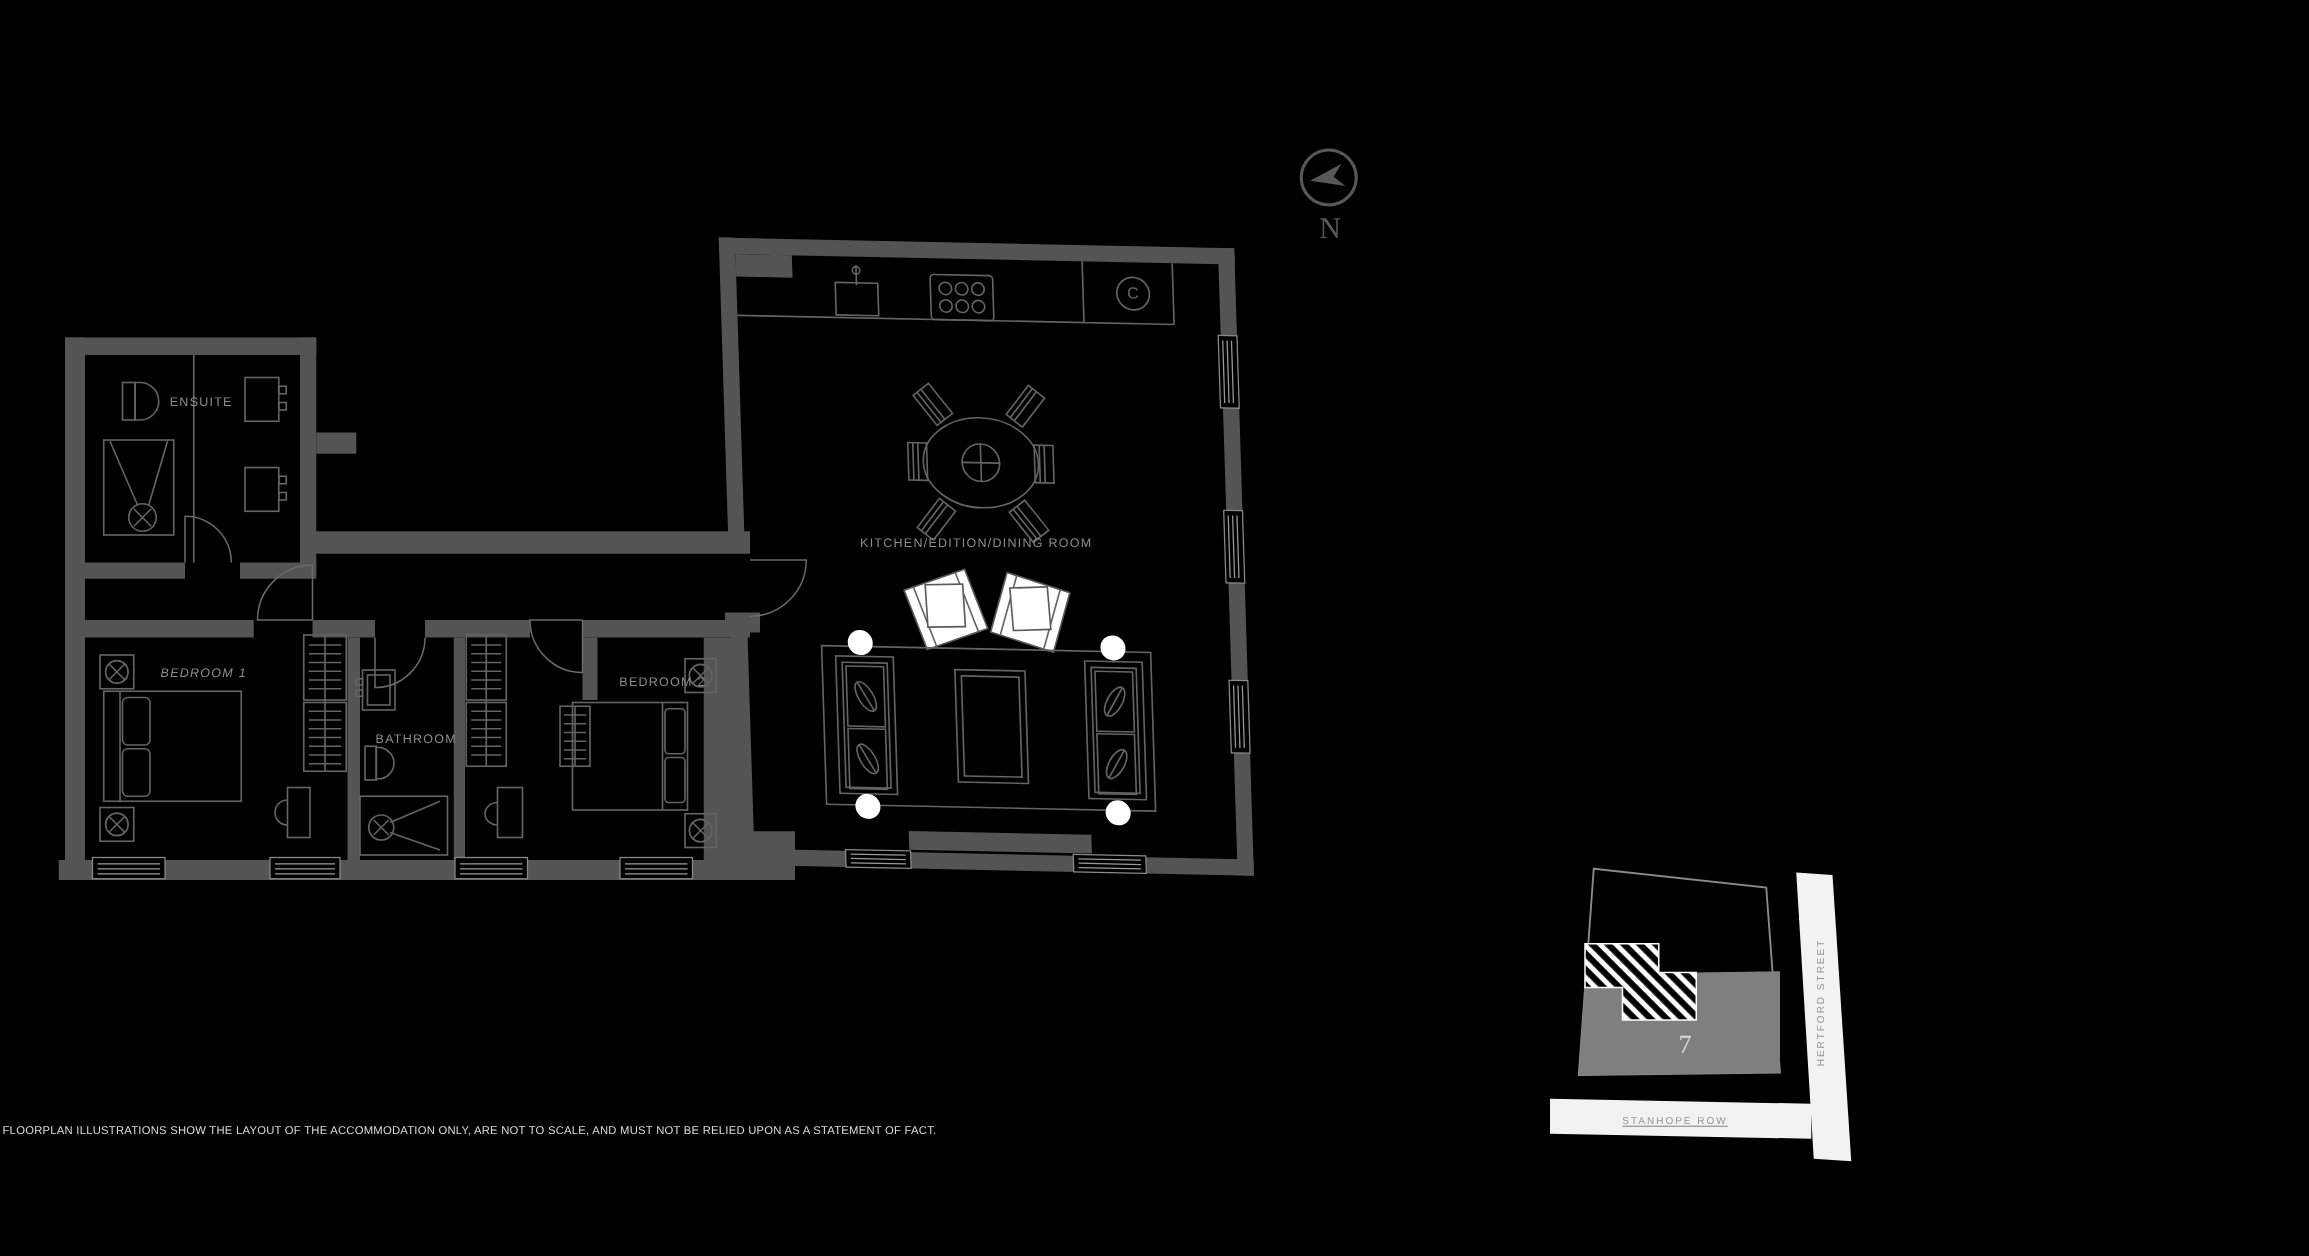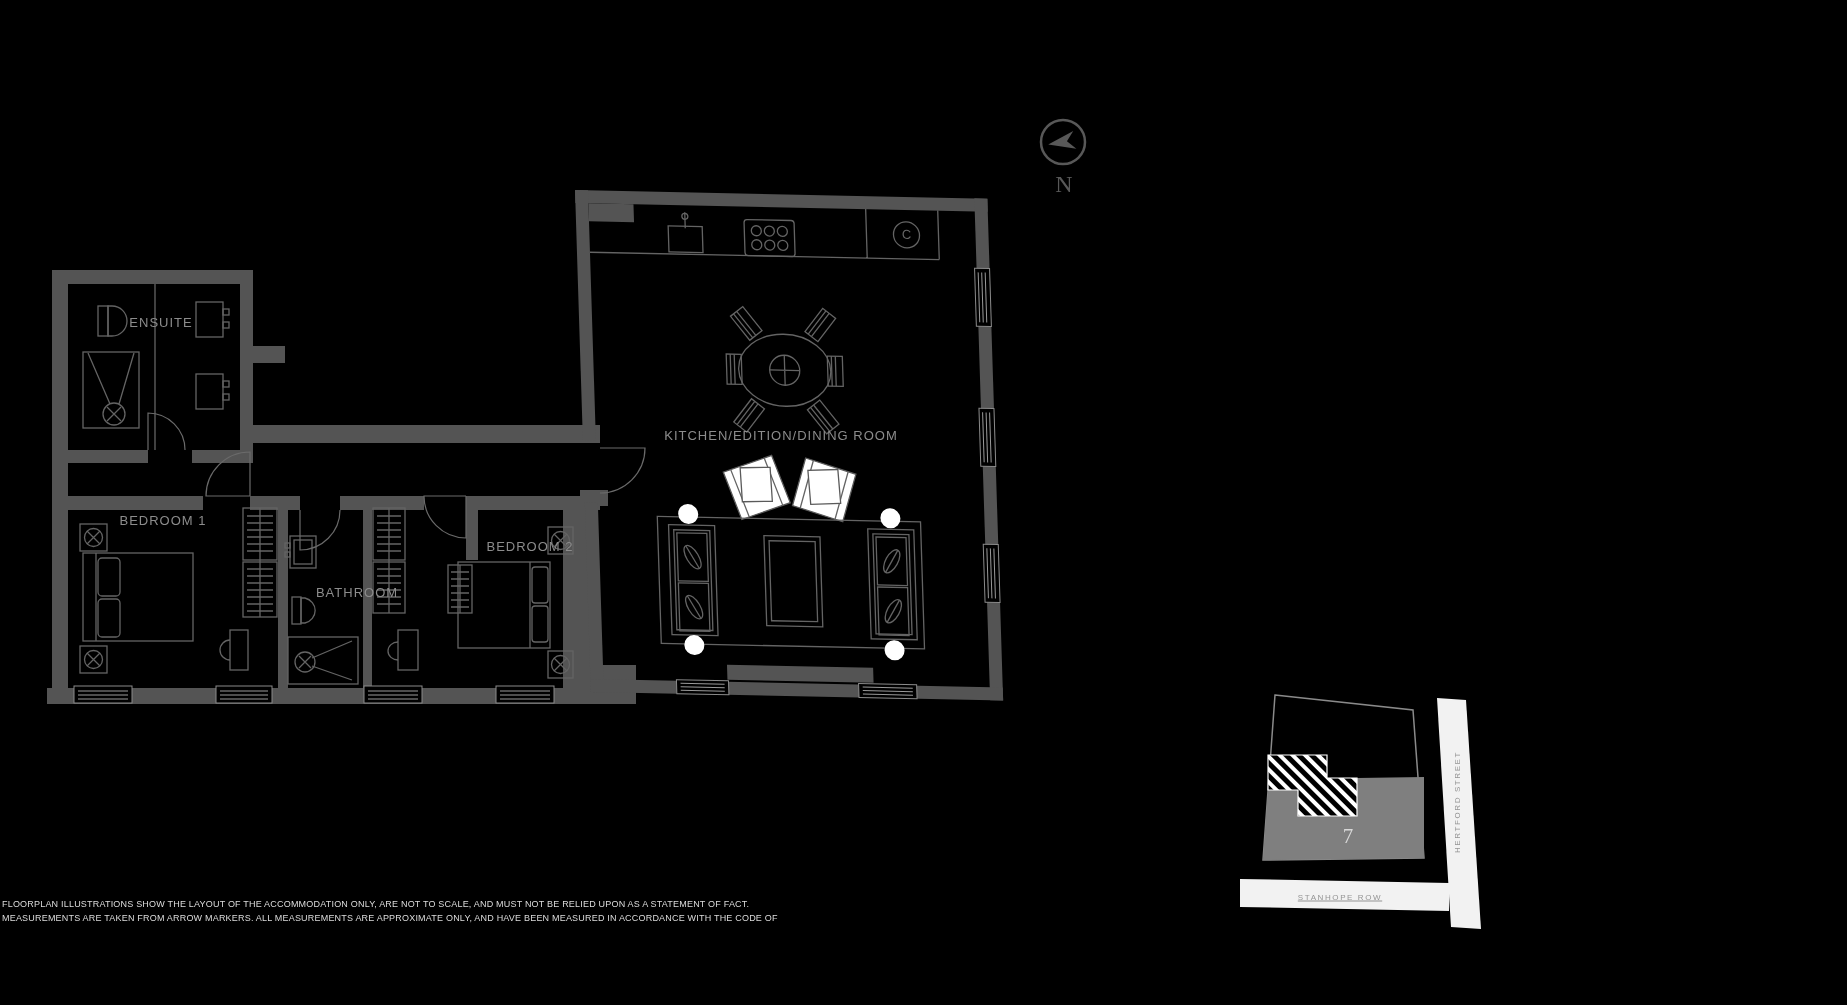--- a/index.html
+++ b/index.html
@@ -1,20 +1,20 @@
 <!DOCTYPE html>
 <html><head>
 <meta charset="utf-8">
 <style>
   html,body{margin:0;padding:0;background:#000;}
   .stage{position:relative;width:1847px;height:1005px;background:#000;overflow:hidden;
          font-family:"Liberation Sans",sans-serif;}
   .stage svg{position:absolute;left:0;top:0;}
   .room-label{position:absolute;transform:translate(-50%,-50%);color:#8c8c8c;
-              font-size:13px;letter-spacing:1px;white-space:nowrap;}
+              font-size:10px;letter-spacing:1px;white-space:nowrap;}
   .site-label{position:absolute;transform:translate(-50%,-50%);color:#949494;
               font-size:8px;letter-spacing:1.6px;white-space:nowrap;}
   .site-label.vert{transform:translate(-50%,-50%) rotate(-90deg);}
   .serif-label{position:absolute;transform:translate(-50%,-50%);
                font-family:"Liberation Serif",serif;white-space:nowrap;}
   .compass-n{color:#585858;font-size:24px;}
   .plot-7{color:#d8d8d8;font-size:21px;}
   .disclaimer{position:absolute;left:2px;top:897px;color:#dcdcdc;font-size:9px;
               font-weight:normal;line-height:14px;letter-spacing:0.2px;white-space:nowrap;}
   .wall{fill:#545454;}
@@ -350,28 +350,27 @@
   <g>
     <polygon points="1240,879 1449,883 1449,911 1240,907" fill="#f2f2f2"></polygon>
     <polygon points="1437,698 1466,700 1481,929 1451,927" fill="#f2f2f2"></polygon>
     <polygon points="1275,695 1413,710 1424,858 1263,860" fill="#000" stroke="#8a8a8a" stroke-width="1.5"></polygon>
     <polygon points="1268,790 1298,790 1298,816 1357,816 1357,778 1424,777 1424,858 1263,860" fill="#7f7f7f"></polygon>
     <polygon points="1268,755 1327,755 1327,778 1357,778 1357,816 1298,816 1298,790 1268,790" fill="url(#hatch)" stroke="#fff" stroke-width="1.2"></polygon>
   </g>
 </svg>
 
 <div class="room-label" style="left:161px;top:322px;">ENSUITE</div>
-<div class="room-label" style="left:163px;top:520px;">BEDROOM 1</div>
-<div class="room-label" style="left:333px;top:592px;margin-left:24px;">BATHROOM</div>
+<div class="room-label" style="left:163px;top:539px;font-style:italic;">BEDROOM 1</div>
+<div class="room-label" style="left:333px;top:592px;">BATHROOM</div>
 <div class="room-label" style="left:502px;top:546px;margin-left:28px;">BEDROOM 2</div>
 <div class="room-label" style="left:781px;top:435px;">KITCHEN/EDITION/DINING ROOM</div>
 
 <div class="serif-label compass-n" style="left:1064px;top:184px;">N</div>
 <div class="serif-label plot-7" style="left:1348px;top:836px;">7</div>
 <div class="site-label" style="left:1340px;top:897px;text-decoration:underline;">STANHOPE ROW</div>
 <div class="site-label vert" style="left:1457px;top:802px;">HERTFORD STREET</div>
 
 <div class="disclaimer">
   <div>FLOORPLAN ILLUSTRATIONS SHOW THE LAYOUT OF THE ACCOMMODATION ONLY, ARE NOT TO SCALE, AND MUST NOT BE RELIED UPON AS A STATEMENT OF FACT.</div>
-  <div>MEASUREMENTS ARE TAKEN FROM ARROW MARKERS. ALL MEASUREMENTS ARE APPROXIMATE ONLY, AND HAVE BEEN MEASURED IN ACCORDANCE WITH THE CODE OF</div>
 </div>
 
 </div>
 
 </body></html>

